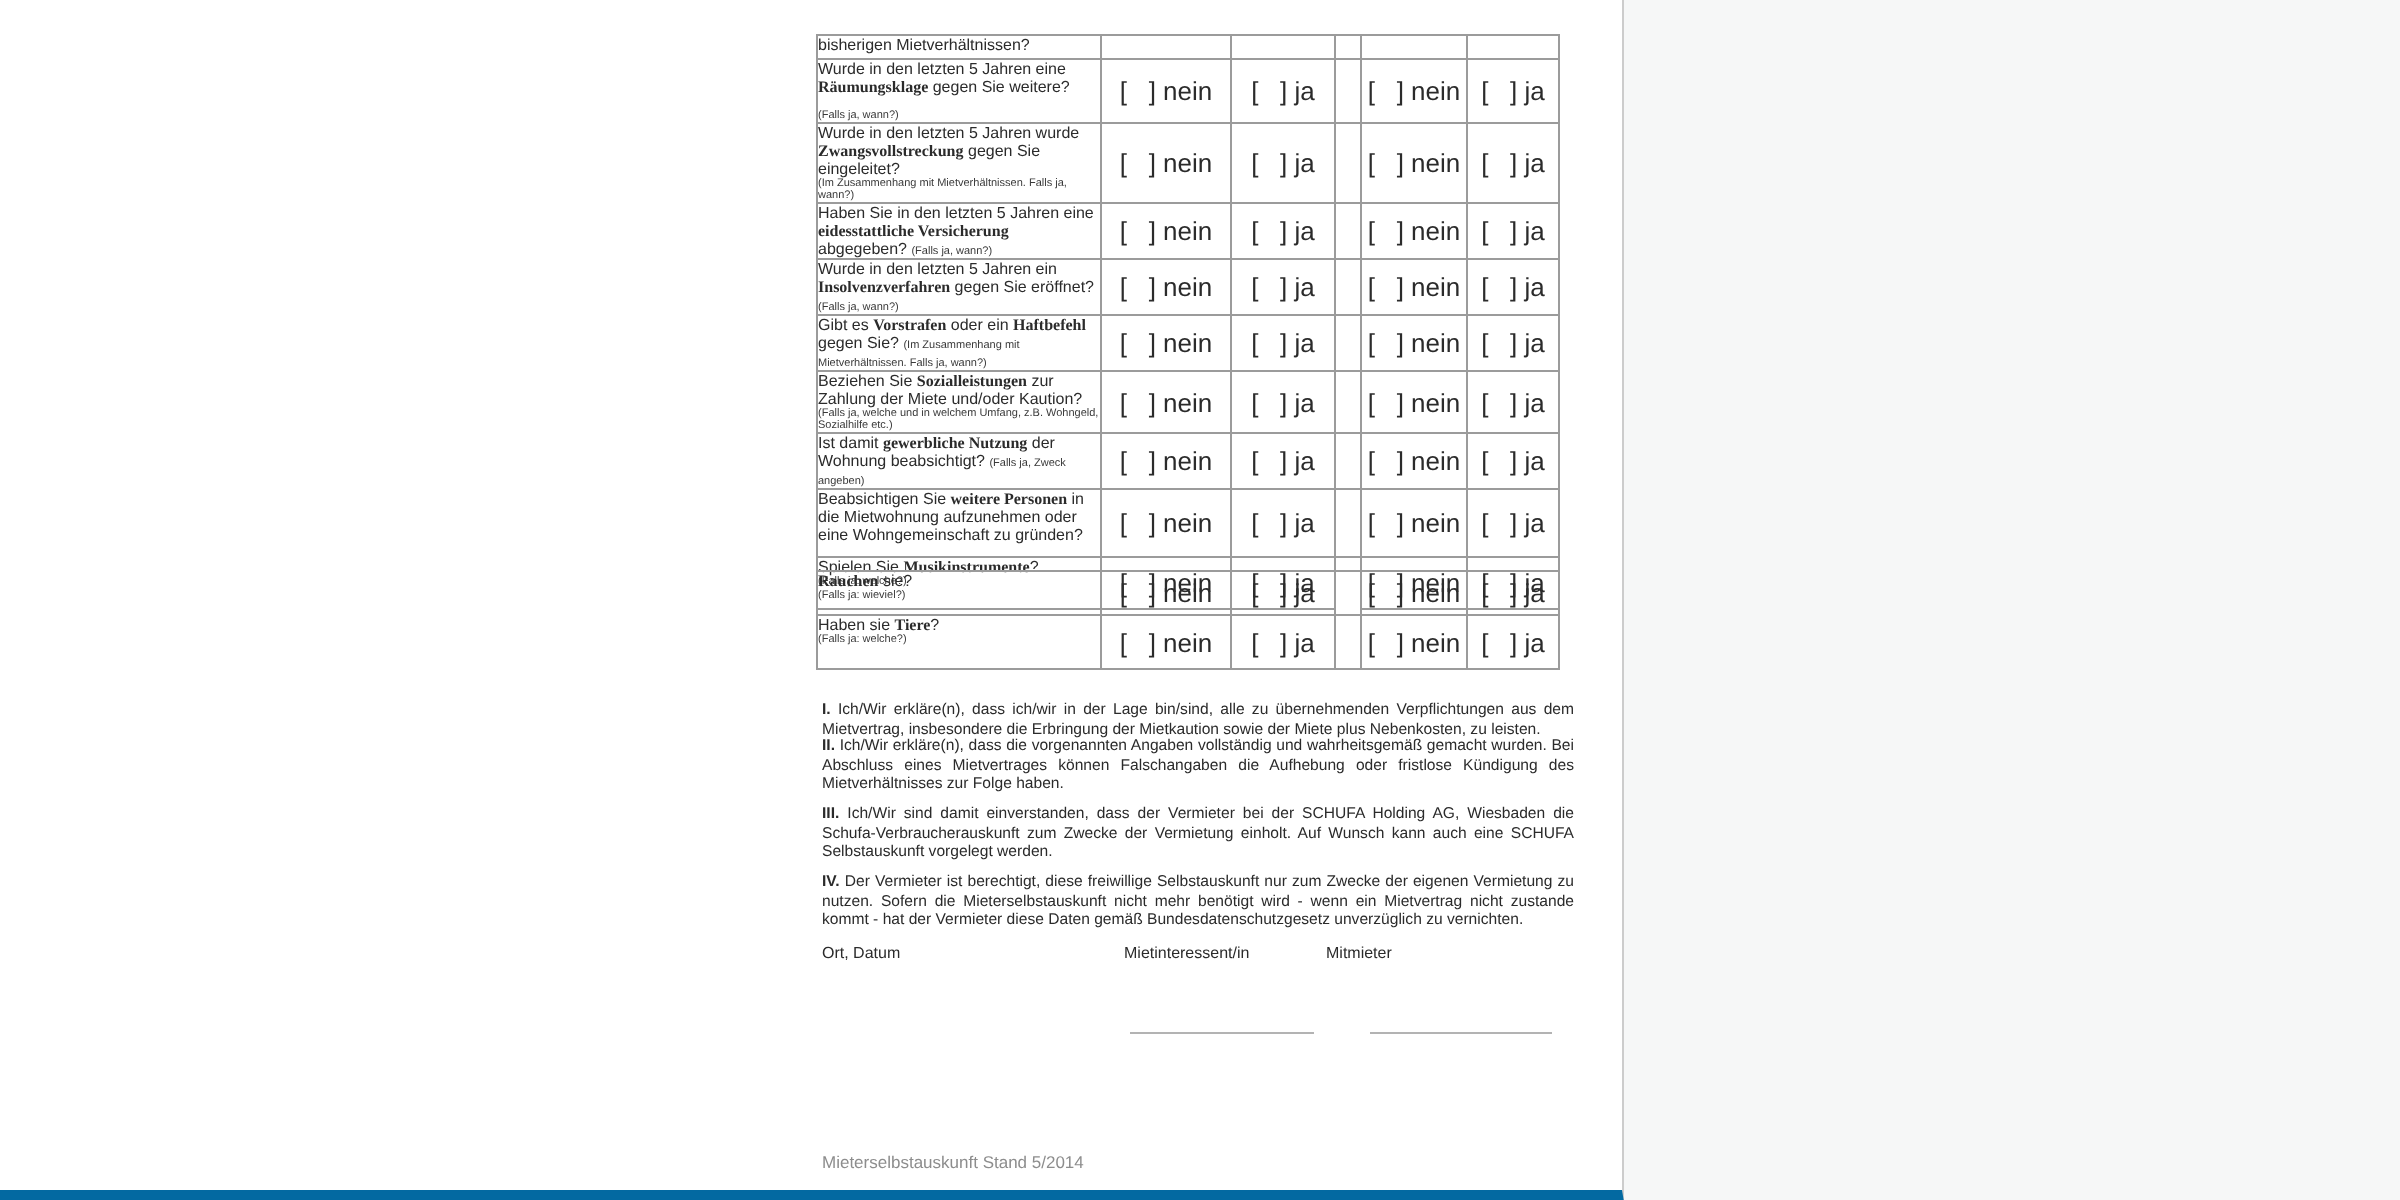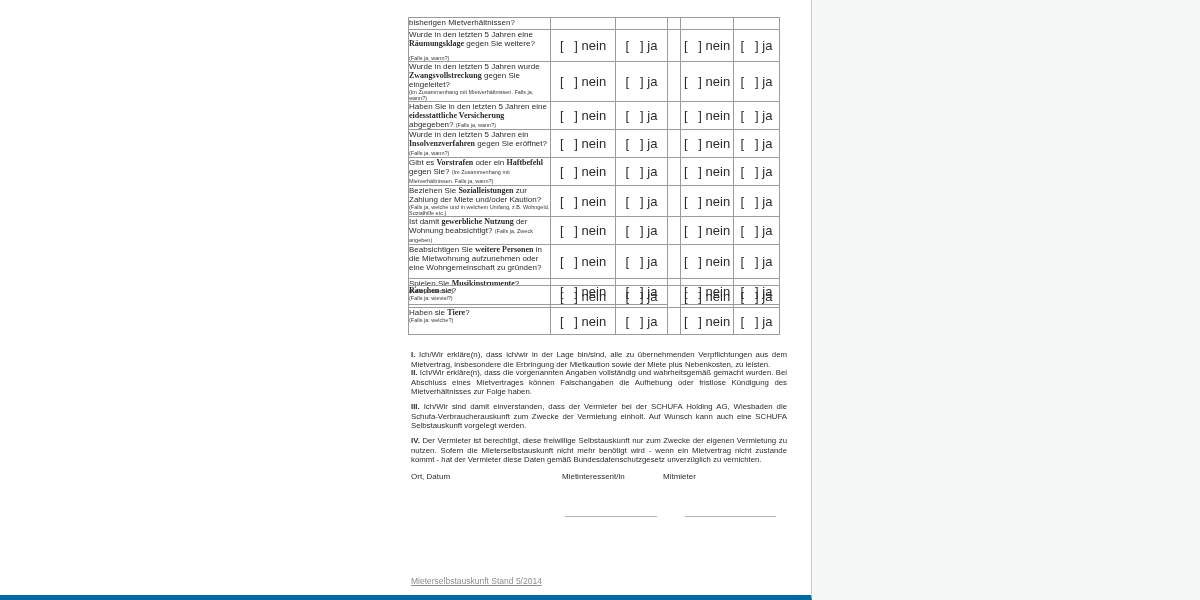--- a/index.html
+++ b/index.html
@@ -94,21 +94,20 @@
   #sig-line-miet { left: 565px; width: 92px; }
   #sig-line-mit  { left: 685px; width: 91px; }
   
   #footer-note {
     position: absolute;
     left: 411px;
     top: 576px;
     font-size: 8.5px;
     color: #8d8d8d;
     white-space: nowrap;
-    text-decoration: underline;
   }
 </style>
 </head>
 <body>
 
 <div id="page">
 
   <table id="form-table" class="form">
     <colgroup>
       <col style="width:142px">

